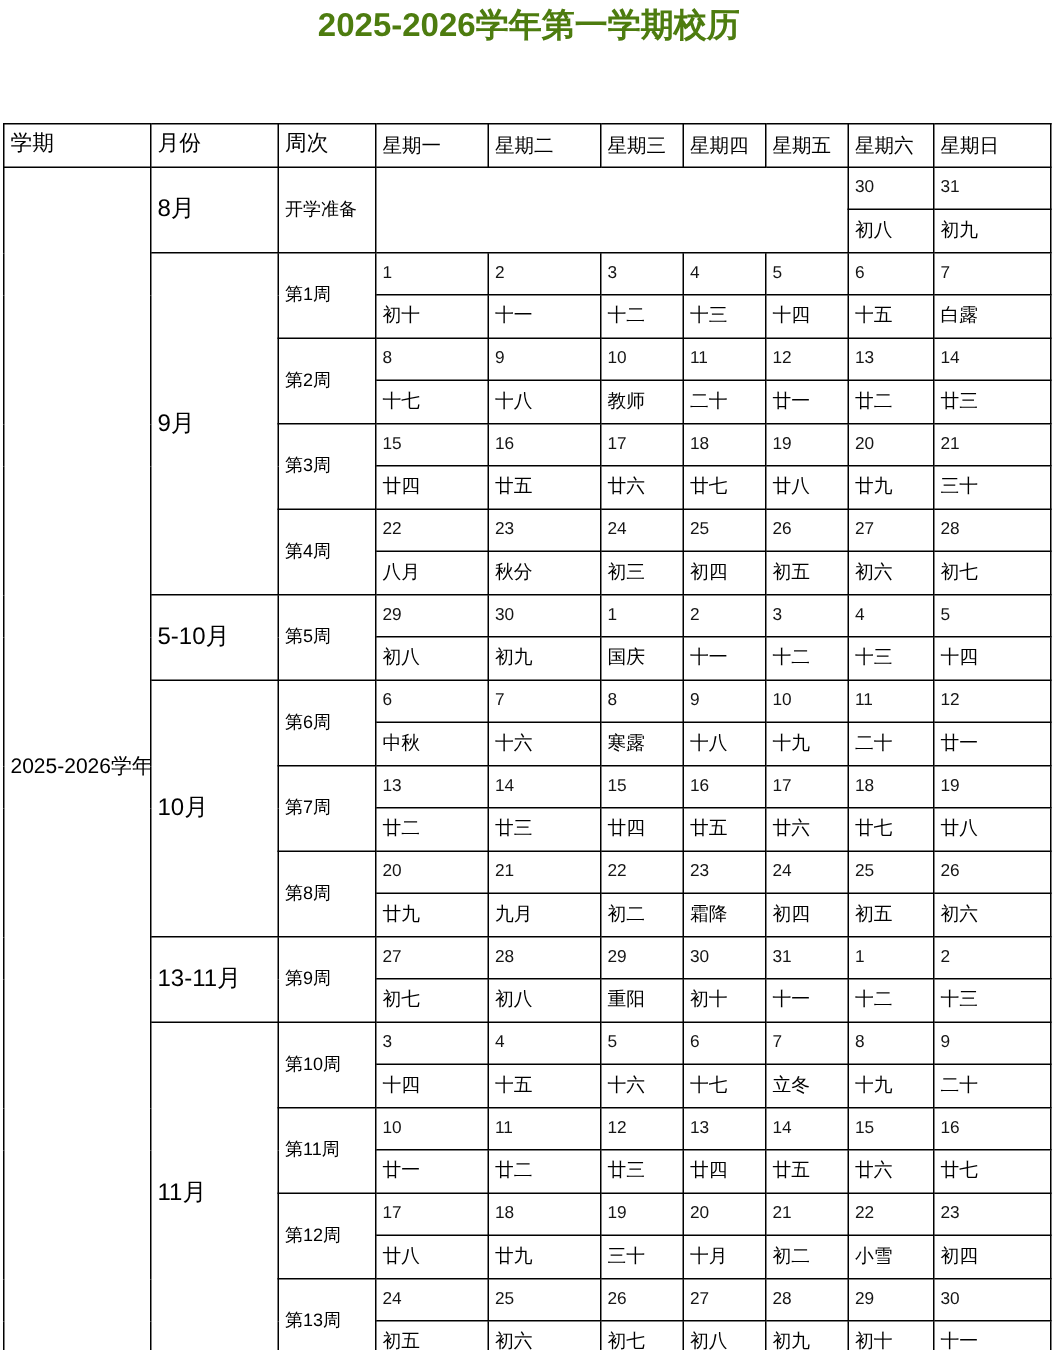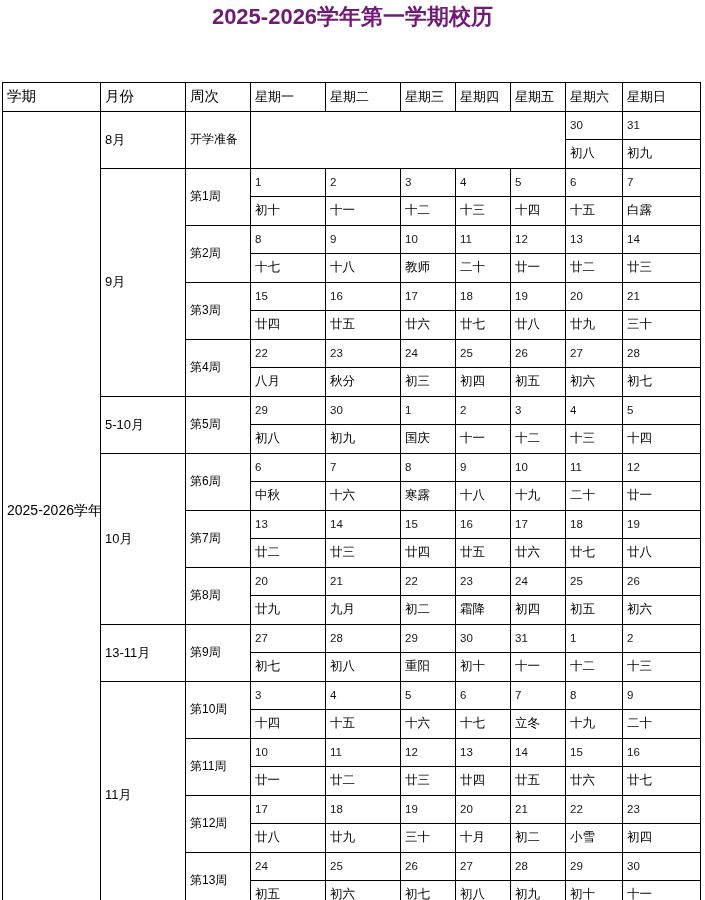--- a/index.html
+++ b/index.html
@@ -23,21 +23,21 @@
   }
   .title {
     position: absolute;
     top: 2px;
     left: 0;
     width: 705px;
     text-align: center;
     font-size: 22px;
     font-weight: bold;
     letter-spacing: 0px;
-    color: #701a75;
+    color: #4d7c0f;
     font-family: "Liberation Sans", "DejaVu Sans", sans-serif;
   }
   .cal-wrap {
     position: absolute;
     top: 82px;
     left: 2px;
     width: 699px;
   }
   table.cal {
     border-collapse: collapse;
@@ -79,21 +79,21 @@
   td.term-cell {
     font-size: 14px;
     line-height: 1.5;
     text-align: left;
     vertical-align: middle;
     padding-left: 6px;
     white-space: normal;
     word-break: break-all;
   }
   td.month-cell {
-    font-size: 13px;
+    font-size: 16px;
     vertical-align: middle;
     padding-left: 5px;
   }
   td.week-cell {
     font-size: 12px;
     vertical-align: middle;
     padding-left: 5px;
   }
   td.datecell {
     height: 27px;

